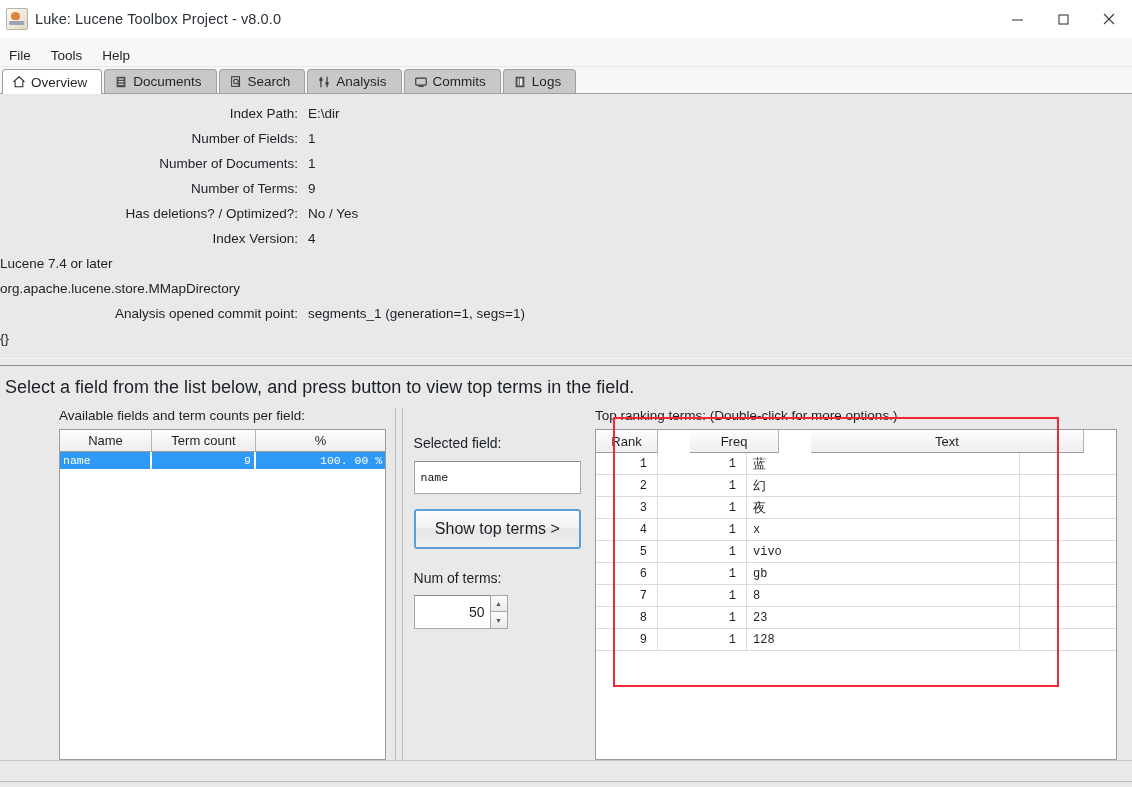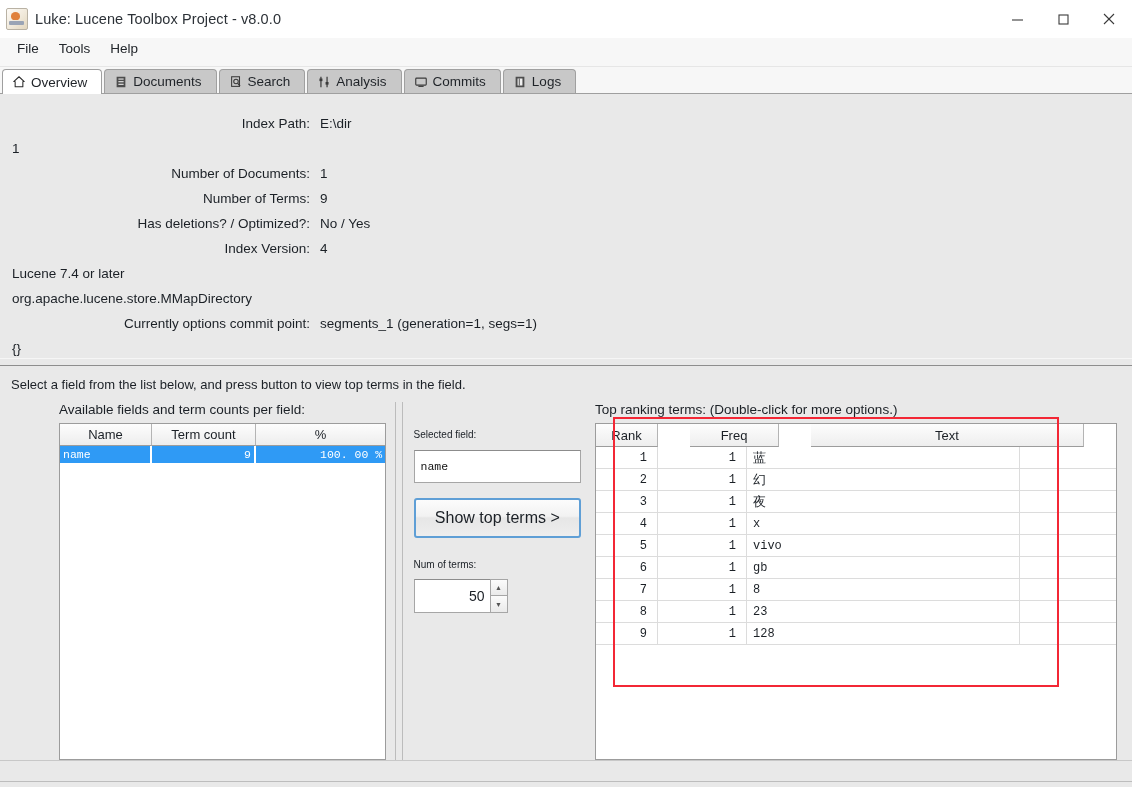--- a/index.html
+++ b/index.html
@@ -67,22 +67,21 @@
     align-items: center; justify-content: center;
     color: #3b3b3b;
   }
   .win-btn svg { display:block; }
 
   
   .menubar {
     position: relative; z-index: 3;
     height: 28px; min-height: 28px;
     background: #f7f7f7;
-    display: flex; align-items: flex-start;
-    padding-left: 8px;
+    display: flex; align-items: flex-end;
     border-bottom: 1px solid #e6e6e6;
   }
   .menu-item {
     font-size: 13.5px; color: #22262b;
     padding: 3px 9px; margin-right: 2px;
   }
 
   
   .tabbar {
     position: relative; z-index: 3;
@@ -113,21 +112,21 @@
   .tab .tico { width: 14px; height: 14px; display:block; flex: 0 0 14px; }
 
   
   .infopanel {
     position: relative; z-index: 2;
     flex: 0 0 252px;
     background: #e9e9e9;
     padding-top: 12px;
     overflow: hidden;
   }
-  .inforow { display: flex; height: 25px; align-items: flex-end; margin-left: 12px; }
+  .inforow { display: flex; height: 25px; align-items: flex-start; }
   .infolabel {
     width: 308px; text-align: right;
     font-size: 13.5px; color: #1b2026;
     padding-right: 10px; box-sizing: border-box;
   }
   .infoval { font-size: 13.5px; color: #1b2026; }
 
   .hsplit {
     position: relative; z-index: 2;
     height: 8px; min-height: 8px;
@@ -139,22 +138,22 @@
 
   
   .bottom {
     position: relative; z-index: 2;
     flex: 1 1 auto;
     background: #e9e9e9;
     display: flex; flex-direction: column;
     overflow: hidden;
   }
   .hint {
-    font-size: 13px; color: #1b2026;
-    padding: 11px 0 10px 11px;
+    font-size: 18px; color: #1b2026;
+    padding: 11px 0 10px 5px;
   }
   .cols { flex: 1 1 auto; display: flex; padding: 0 0 0 11px; overflow: hidden; }
 
   
   .col-left { width: 420px; display: flex; flex-direction: column; padding-left: 48px; }
   .col-caption { font-size: 13.5px; color: #1b2026; margin-bottom: 6px; }
 
   .grid {
     flex: 1 1 auto;
     background: #ffffff;
@@ -188,21 +187,21 @@
     width: 215px; padding-left: 11px;
     display: flex; flex-direction: column;
     position: relative;
   }
   .vsplit {
     width: 7px; margin-left: 9px;
     border-left: 1px solid #bcbcbc;
     border-right: 1px solid #bcbcbc;
     background: #e9e9e9;
   }
-  .lbl { font-size: 10px; color: #1b2026; }
+  .lbl { font-size: 14px; color: #1b2026; }
   .textfield {
     height: 33px; background: #fff;
     border: 1px solid #a6a6a6;
     border-top-color: #8c8c8c;
     box-sizing: border-box;
     display: flex; align-items: center;
     padding: 0 6px;
     font-family: "Liberation Mono", monospace;
     font-size: 11.5px; color: #111;
   }
@@ -383,20 +382,21 @@
       <span>Logs</span>
     </div>
   </div>
 
   <div class="infopanel">
     <div class="inforow">
       <div class="infolabel">Index Path:</div>
       <div class="infoval">E:\dir</div>
     </div>
     <div class="inforow">
+      <div class="infolabel">Number of Fields:</div>
       <div class="infoval">1</div>
     </div>
     <div class="inforow">
       <div class="infolabel">Number of Documents:</div>
       <div class="infoval">1</div>
     </div>
     <div class="inforow">
       <div class="infolabel">Number of Terms:</div>
       <div class="infoval">9</div>
     </div>
@@ -408,21 +408,21 @@
       <div class="infolabel">Index Version:</div>
       <div class="infoval">4</div>
     </div>
     <div class="inforow">
       <div class="infoval">Lucene 7.4 or later</div>
     </div>
     <div class="inforow">
       <div class="infoval">org.apache.lucene.store.MMapDirectory</div>
     </div>
     <div class="inforow">
-      <div class="infolabel">Currently options commit point:</div>
+      <div class="infolabel">Analysis opened commit point:</div>
       <div class="infoval">segments_1 (generation=1, segs=1)</div>
     </div>
     <div class="inforow">
       <div class="infoval">{}</div>
     </div>
   </div>
 
   <div class="hsplit"></div>
 
   <div class="bottom">

